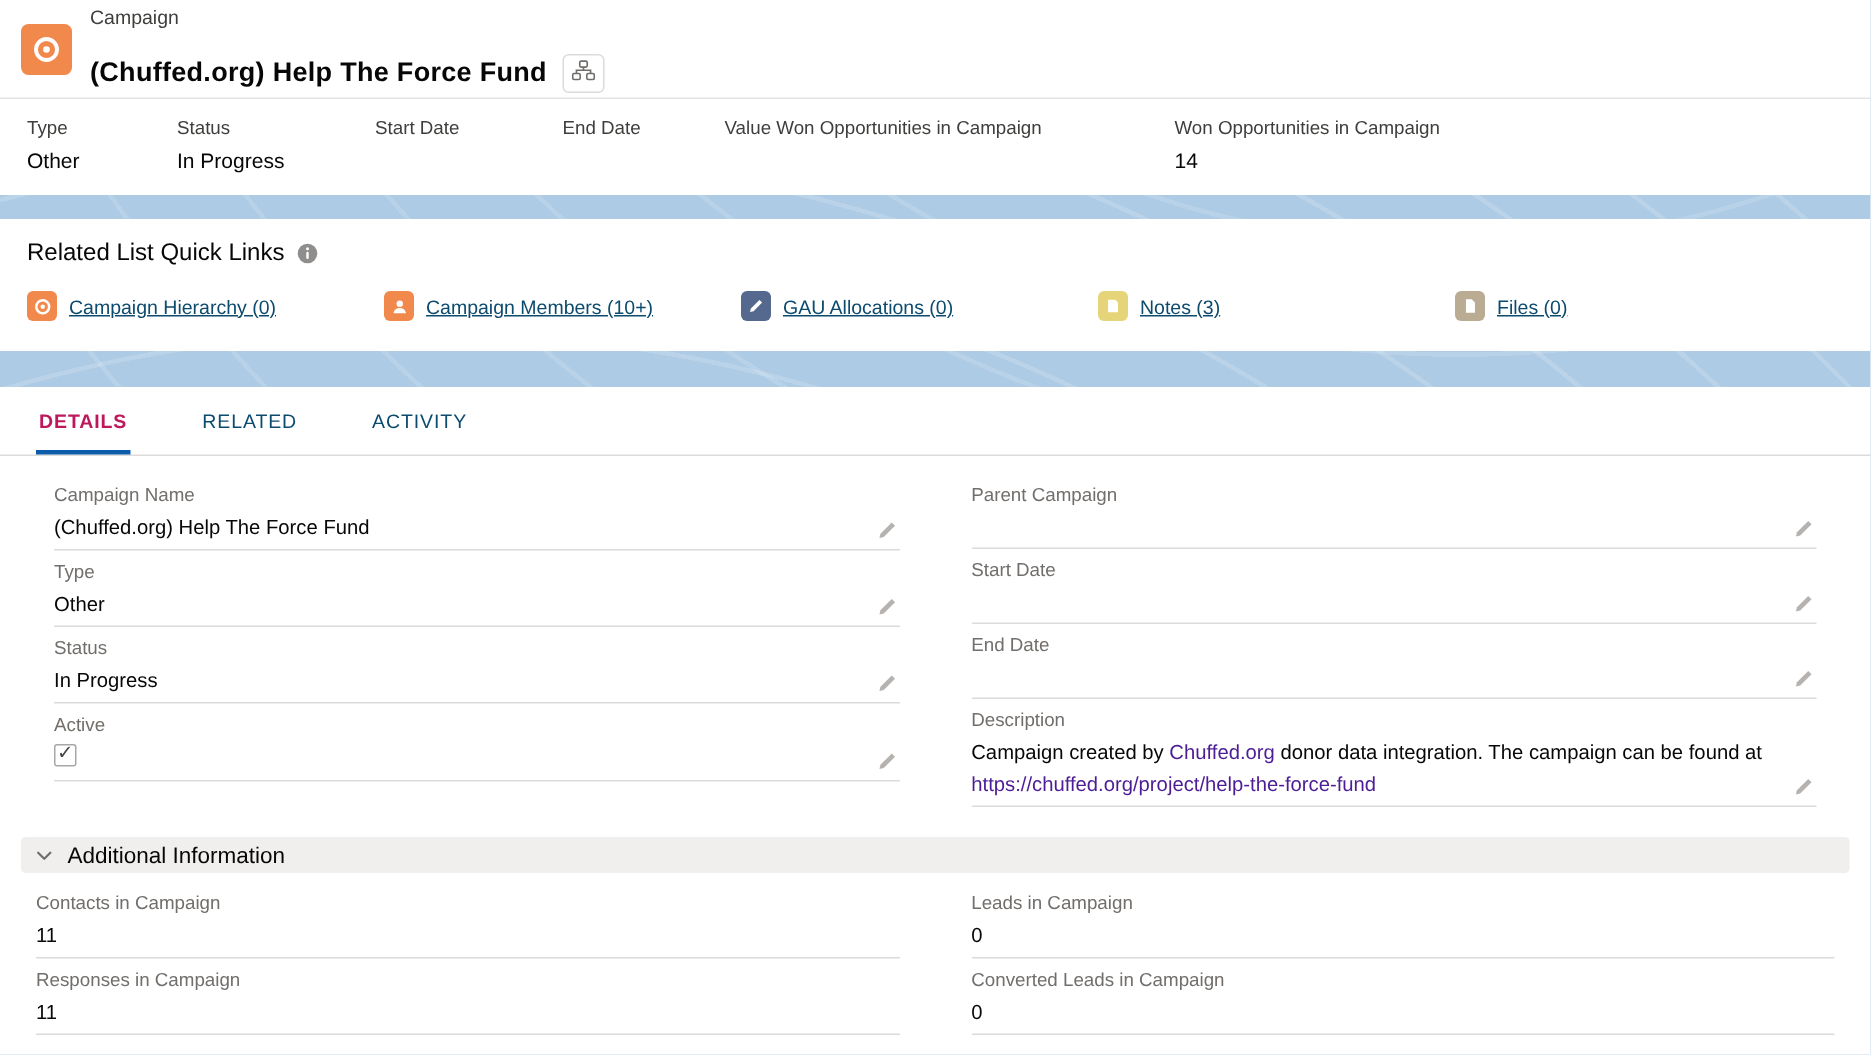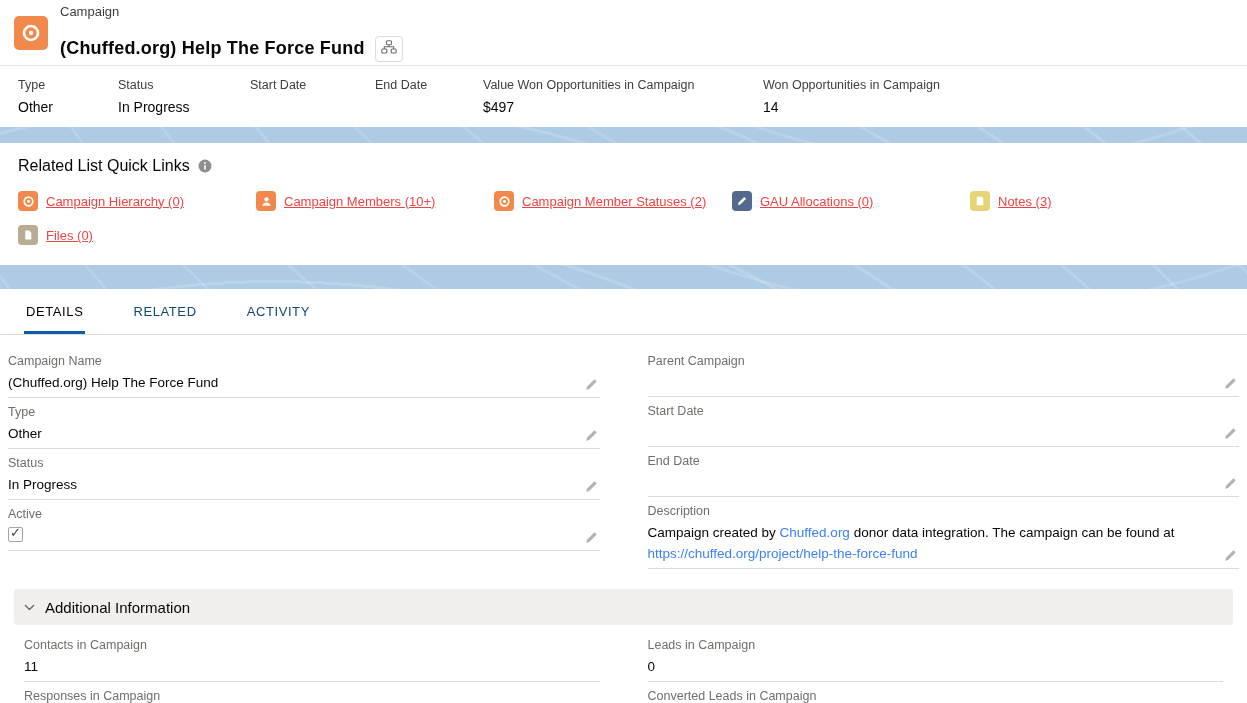--- a/index.html
+++ b/index.html
@@ -22,59 +22,59 @@
   .title-row { display: flex; align-items: center; gap: 10px; }
   h1 { margin: 0; font-size: 18px; font-weight: 700; color: #080707; letter-spacing: .2px; }
   .hierarchy-btn { width: 28px; height: 26px; border: 1px solid #DDDBDA; border-radius: 4px; background: #fff; display: flex; align-items: center; justify-content: center; padding: 0; cursor: pointer; }
 
   
   .highlights { display: flex; padding: 12px 18px; height: 64px; }
   .hl-field { padding-right: 10px; }
   .hl-label { font-size: 12.5px; color: #3E3E3C; margin-bottom: 7px; white-space: nowrap; }
   .hl-value { font-size: 14px; color: #080707; min-height: 16px; }
   .hl-0 { width: 100px; } .hl-1 { width: 132px; } .hl-2 { width: 125px; }
-  .hl-3 { width: 108px; } .hl-4 { width: 280px; } .hl-5 { flex: 1; }
+  .hl-3 { width: 108px; } .hl-4 { width: 280px; } .hl-5 { flex: 1; margin-left: 20px; }
 
   
   .band-1 { height: 16px; flex: none; }
   .band-2 { height: 24px; flex: none; }
 
   
   .quick-links { padding: 14px 18px 20px; }
   .ql-title-row { display: flex; align-items: center; gap: 8px; }
   .ql-title { font-size: 16px; color: #080707; }
   .info-icon { display: inline-flex; cursor: pointer; }
   .ql-grid { margin-top: 16px; display: grid; grid-template-columns: repeat(5, 238px); row-gap: 14px; }
   .ql-link { display: flex; align-items: center; gap: 8px; cursor: pointer; }
   .ql-icon { width: 20px; height: 20px; border-radius: 4px; display: flex; align-items: center; justify-content: center; flex: none; }
-  .ql-label { font-size: 13px; color: #ef4444; text-decoration: underline; white-space: nowrap; }
+  .ql-label { font-size: 13px; color: #0c4a6e; text-decoration: underline; white-space: nowrap; }
   .bg-campaign { background: #F2894C; }
   .bg-allocation { background: #54698D; }
   .bg-opportunity { background: #FCB95B; }
   .bg-note { background: #E6D478; }
   .bg-file { background: #BAAC93; }
 
   
   .main { flex: 1; display: flex; flex-direction: column; }
   .tabs { display: flex; padding: 0 24px; border-bottom: 1px solid #DDDBDA; }
   .tab { font-size: 13px; letter-spacing: .6px; color: #0c4a6e; padding: 15px 2px 12px; margin-right: 46px; cursor: pointer; border-bottom: 3px solid transparent; }
-  .tab.active { color: #000000; font-weight: 400; border-bottom-color: #0B5CAB; }
-
-  
-  .details-grid { display: grid; grid-template-columns: 1fr 1fr; column-gap: 48px; padding: 12px 8px 0; }
+  .tab.active { color: #be185d; font-weight: 700; border-bottom-color: #0B5CAB; }
+
+  
+  .details-grid { display: grid; grid-template-columns: 1fr 1fr; column-gap: 48px; padding: 12px 36px 0; }
   .field { position: relative; border-bottom: 1px solid #DDDBDA; padding: 7px 26px 4px 0; min-height: 47px; }
   .field-label { font-size: 12.5px; color: #716E6B; margin-bottom: 4px; white-space: nowrap; }
   .field-value { font-size: 13.5px; color: #080707; line-height: 21px; min-height: 20px; }
   .edit-icon { position: absolute; right: 2px; bottom: 6px; cursor: pointer; line-height: 0; }
   .checkbox { display: inline-block; width: 15px; height: 15px; border: 1px solid #A9A7A5; border-radius: 2px; background: #fff; position: relative; margin-top: 2px; }
   .checkbox[data-checked="true"]::after { content: "\2713"; position: absolute; top: -3px; left: 1px; font-size: 13px; color: #444341; }
-  .desc-link { color: #3b82f6; cursor: pointer; text-decoration: none; }
-
-  
-  .section-header { margin: 20px 14px 0; background: #F0EFEE; border-radius: 3px; height: 36px; display: flex; align-items: center; gap: 9px; padding: 0 9px; cursor: pointer; }
+  .desc-link { color: #4c1d95; cursor: pointer; text-decoration: none; }
+
+  
+  .section-header { margin: 20px 14px 0; background: #F0EFEE; border-radius: 3px; height: 24px; display: flex; align-items: center; gap: 9px; padding: 0 9px; cursor: pointer; }
   .section-title { font-size: 15px; color: #080707; }
   .info-grid { display: grid; grid-template-columns: 1fr 1fr; column-gap: 48px; padding: 6px 24px 0; }
   .field.readonly { padding-right: 0; min-height: 45px; }
 </style>
 </head>
 <body>
 
 <div class="page">
 
   <header class="record-header card">
@@ -114,21 +114,20 @@
     <div class="hl-field hl-2">
       <div class="hl-label">Start Date</div>
       <div class="hl-value"></div>
     </div>
     <div class="hl-field hl-3">
       <div class="hl-label">End Date</div>
       <div class="hl-value"></div>
     </div>
     <div class="hl-field hl-4">
       <div class="hl-label">Value Won Opportunities in Campaign</div>
-      <div class="hl-value">$497</div>
     </div>
     <div class="hl-field hl-5">
       <div class="hl-label">Won Opportunities in Campaign</div>
       <div class="hl-value">14</div>
     </div>
   </section>
 
   <div class="band-1"></div>
 
   <section class="quick-links card">
@@ -155,29 +154,20 @@
       <div class="ql-link">
         <span class="ql-icon bg-campaign">
           <svg width="13" height="13" viewBox="0 0 20 20">
               <circle cx="10" cy="6.8" r="3.3" fill="#fff"></circle>
               <path d="M3.6 16.6c.6-3.5 3.2-5.2 6.4-5.2s5.8 1.7 6.4 5.2z" fill="#fff"></path>
             </svg>
         </span>
         <span class="ql-label">Campaign Members (10+)</span>
       </div>
       <div class="ql-link">
-        <span class="ql-icon bg-campaign">
-          <svg width="13" height="13" viewBox="0 0 20 20">
-              <circle cx="10" cy="10" r="6.6" fill="none" stroke="#fff" stroke-width="2.6"></circle>
-              <circle cx="10" cy="10" r="2.3" fill="#fff"></circle>
-            </svg>
-        </span>
-        <span class="ql-label">Campaign Member Statuses (2)</span>
-      </div>
-      <div class="ql-link">
         <span class="ql-icon bg-allocation">
           <svg width="12" height="12" viewBox="0 0 20 20">
               <path fill="#fff" d="M13.8 3.2l3 3-9.5 9.5-3.9.9.9-3.9z"></path>
             </svg>
         </span>
         <span class="ql-label">GAU Allocations (0)</span>
       </div>
       <div class="ql-link">
         <span class="ql-icon bg-note">
           <svg width="12" height="12" viewBox="0 0 20 20">

